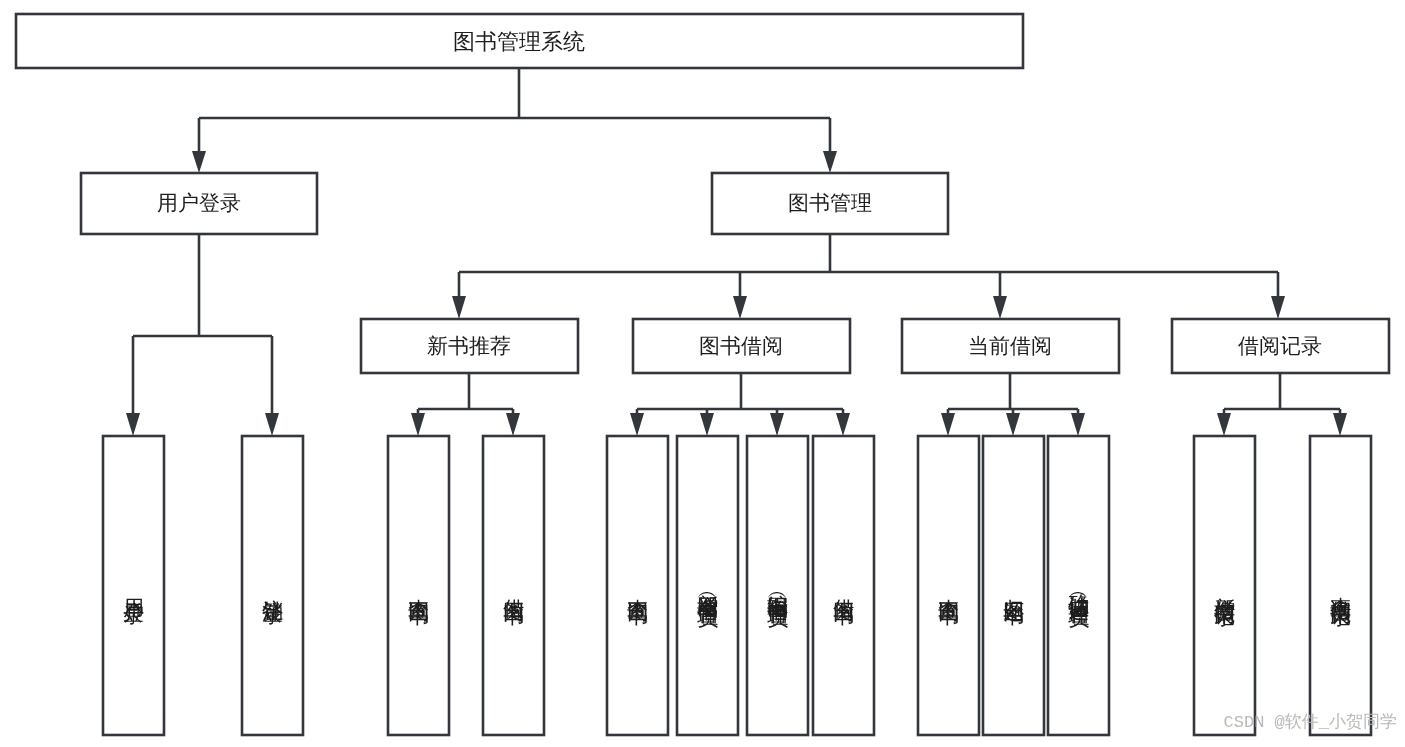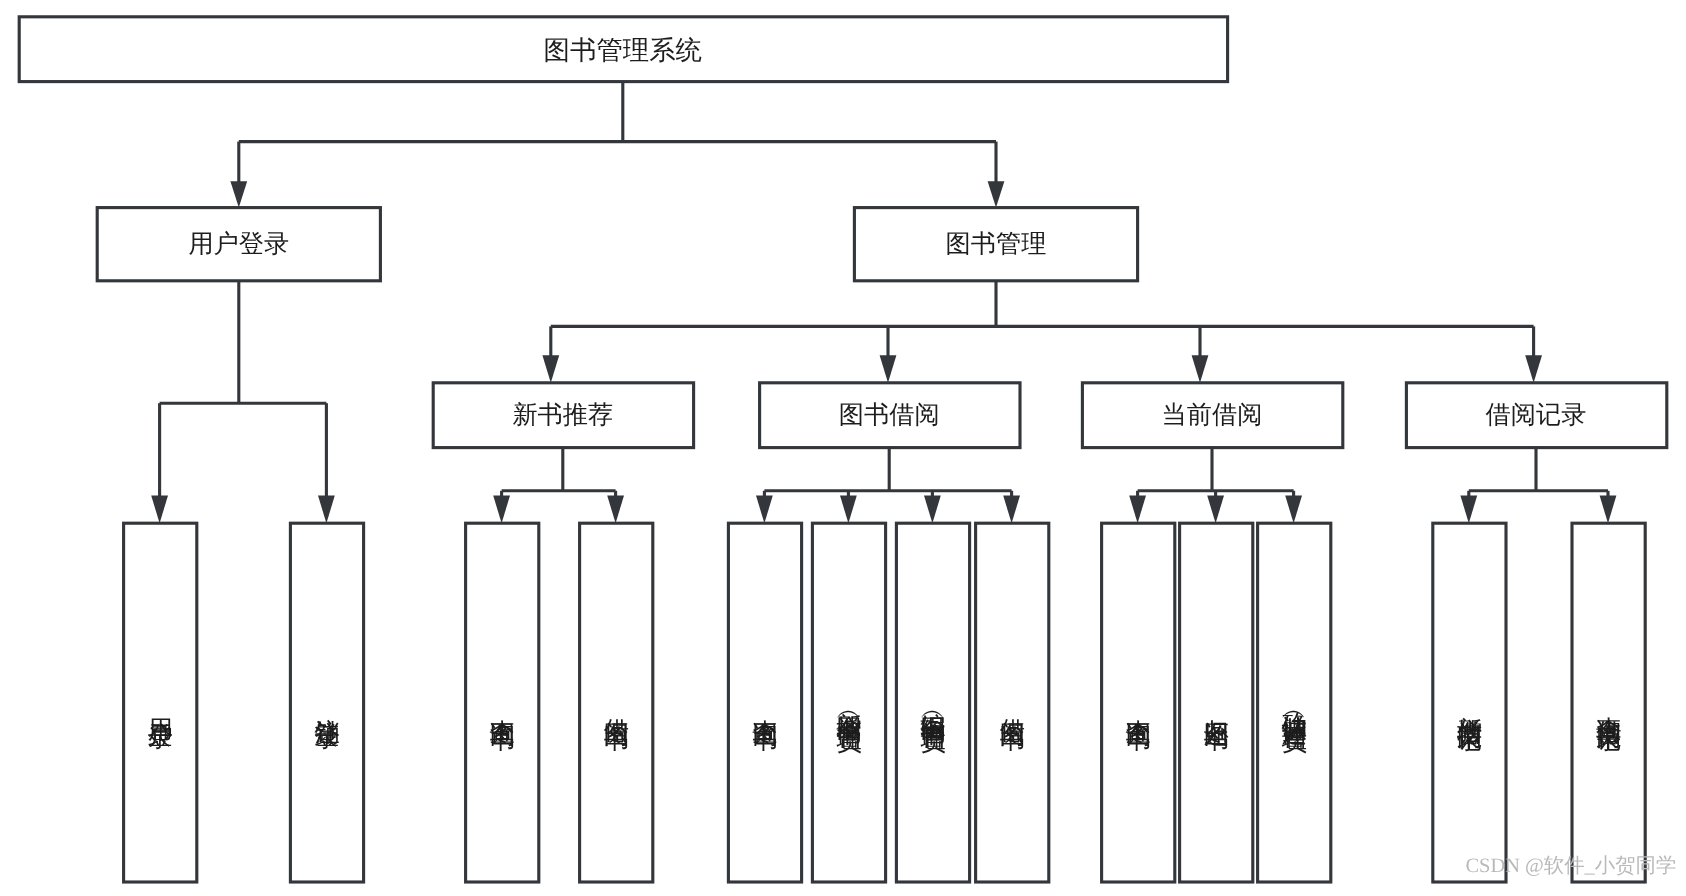--- a/index.html
+++ b/index.html
@@ -63,21 +63,21 @@
     align-items: center;
     justify-content: center;
     text-align: center;
     white-space: nowrap;
     user-select: none;
   }
   .watermark {
     position: absolute;
     right: 8px;
     bottom: 6px;
-    font-family: Liberation Serif, serif;
+    font-family: Liberation Mono, monospace;
     font-size: 17px;
     color: #b9b9b9;
     white-space: nowrap;
     user-select: none;
   }
 </style>
 </head>
 <body>
 
 <div id="diagram-root">

